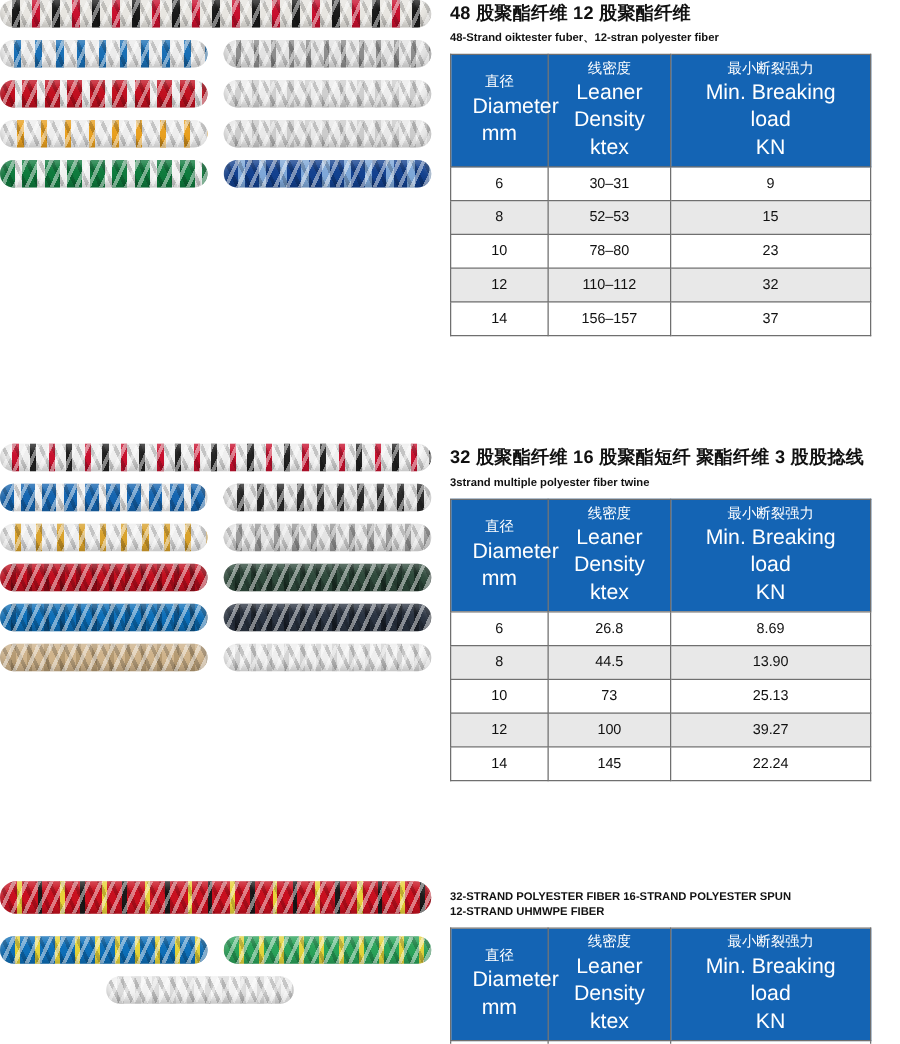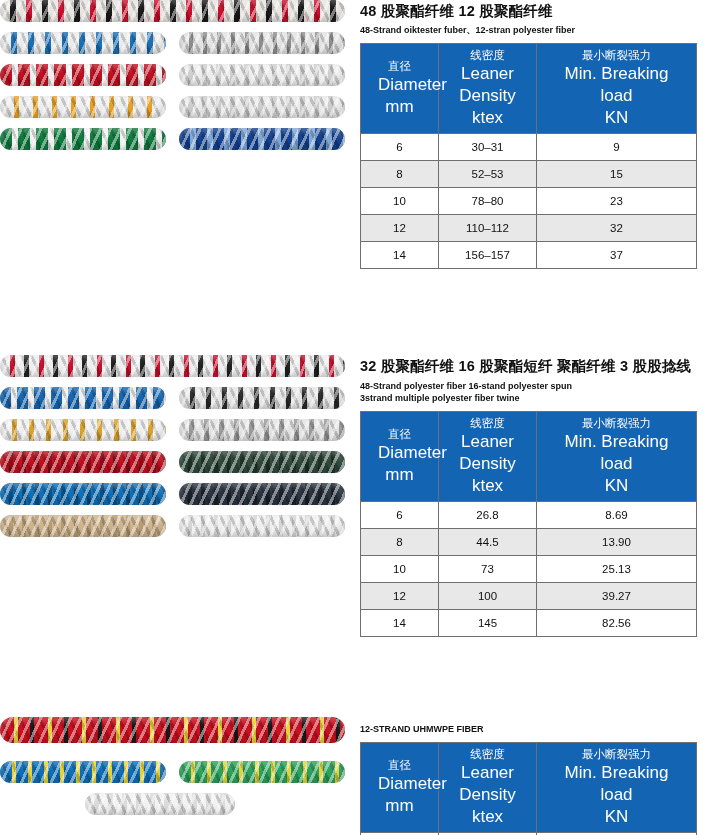--- a/index.html
+++ b/index.html
@@ -189,21 +189,20 @@
         <div class="rope half" style="background:repeating-linear-gradient(90deg,#0e6fb8 0 9px,#0a4f85 9px 13px);"></div>
         <div class="rope half last" style="background:repeating-linear-gradient(90deg,#2b3442 0 9px,#1a2029 9px 13px);"></div>
         <div class="rope half" style="background:repeating-linear-gradient(90deg,#cfb38b 0 9px,#b59a72 9px 13px);"></div>
         <div class="rope half last" style="background:repeating-linear-gradient(90deg,#efefef 0 9px,#d5d5d5 9px 13px);"></div>
       </div>
     </div>
 
     <div class="right-col">
       <div class="title-cn">32 股聚酯纤维  16 股聚酯短纤  聚酯纤维 3 股股捻线</div>
       <div class="title-en">
-        <div>48-Strand polyester fiber 16-stand polyester spun</div>
         <div>3strand multiple polyester fiber twine</div>
       </div>
       <table class="spec">
         <colgroup>
             <col class="c1">
             <col class="c2">
             <col class="c3">
           </colgroup>
         <thead>
           <tr>
@@ -241,41 +240,42 @@
             <td>25.13</td>
           </tr>
           <tr class="alt">
             <td>12</td>
             <td>100</td>
             <td>39.27</td>
           </tr>
           <tr>
             <td>14</td>
             <td>145</td>
-            <td>82.56</td>
+            <td>22.24</td>
           </tr>
         </tbody>
       </table>
     </div>
   </div>
 
   <div class="gap-2"></div>
 
   <div class="section">
     <div class="left-col">
       <div class="rope-grid">
         <div class="rope wide" style="height:26px;border-radius:13px;background:repeating-linear-gradient(90deg,#c8101f 0 14px,#e8d23a 14px 18px,#c8101f 18px 30px,#1a1a1a 30px 34px);margin-bottom:18px;"></div>
         <div class="rope half" style="background:repeating-linear-gradient(90deg,#0e6fb8 0 12px,#e4d43c 12px 16px);"></div>
         <div class="rope half last" style="background:repeating-linear-gradient(90deg,#2aa35a 0 12px,#e4d43c 12px 16px);"></div>
         <div class="rope small" style="margin-left:85px;background:repeating-linear-gradient(90deg,#f2f2f2 0 9px,#dcdcdc 9px 14px);"></div>
       </div>
     </div>
 
     <div class="right-col">
       <div class="title-en">
+        <div>32-STRAND POLYESTER FIBER  16-STRAND POLYESTER SPUN</div>
         <div>12-STRAND UHMWPE FIBER</div>
       </div>
       <table class="spec">
         <colgroup>
             <col class="c1">
             <col class="c2">
             <col class="c3">
           </colgroup>
         <thead>
           <tr>

